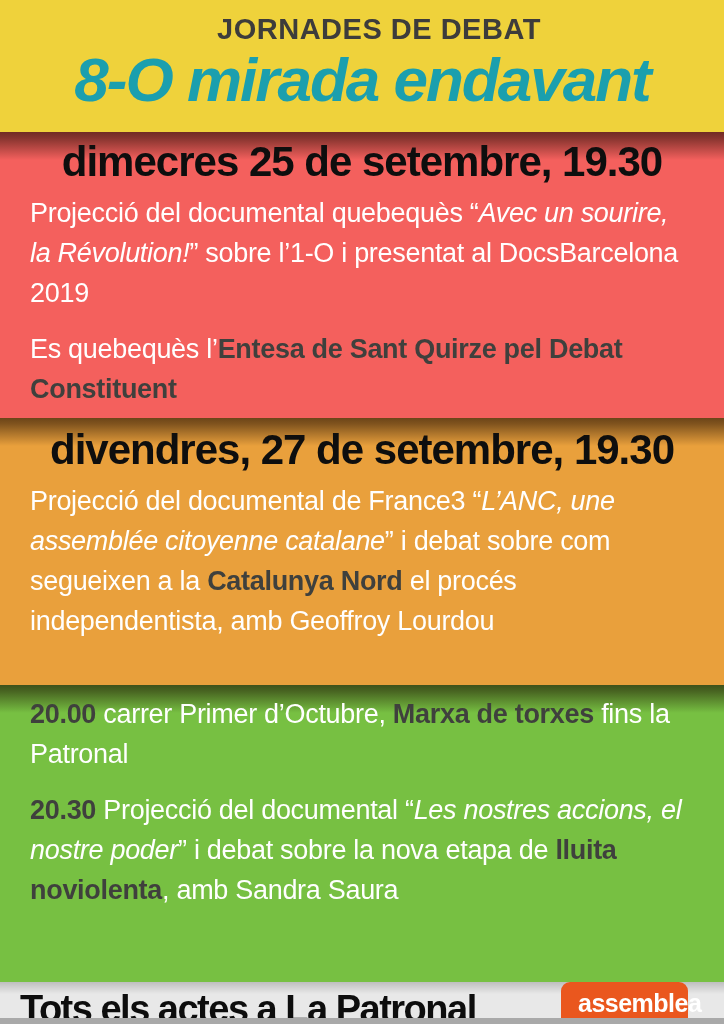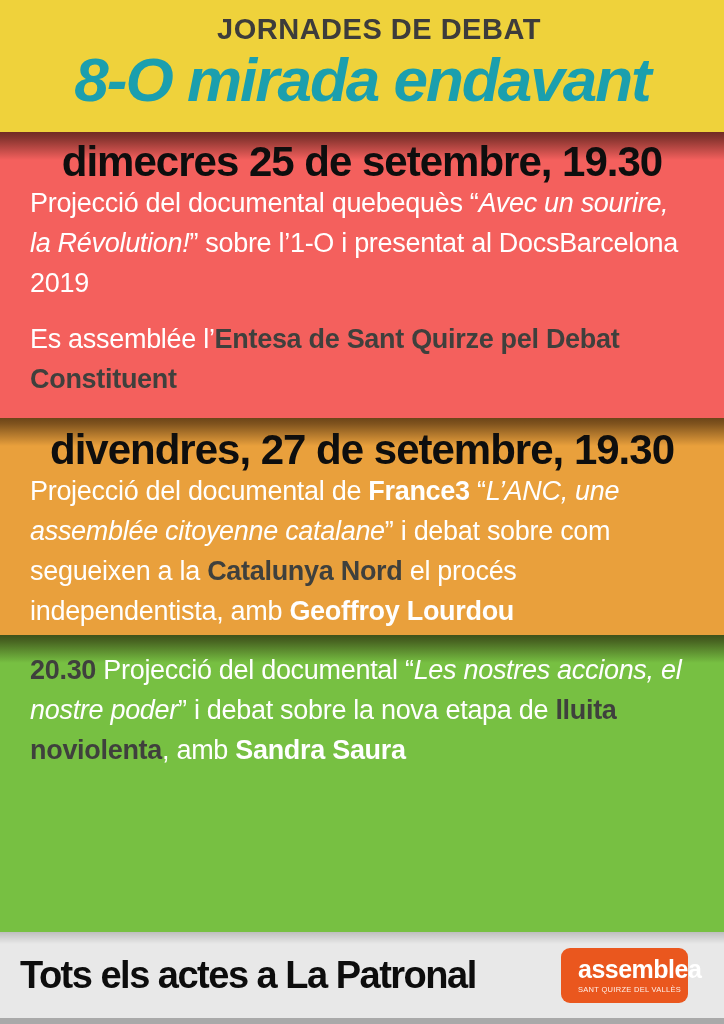--- a/index.html
+++ b/index.html
@@ -43,46 +43,46 @@
     position: relative;
     flex: none;
     padding: 0 30px;
     
     background-image: linear-gradient(to bottom,
       rgba(25,8,0,0.60) 0px,
       rgba(25,8,0,0.50) 6px,
       rgba(25,8,0,0.0) 28px);
   }
   .sec-red   { height: 286px; }
-  .sec-orange{ height: 217px; }
+  .sec-orange{ height: 267px; }
   .sec-green { height: 297px; }
 
   .section-title {
     font-size: 42px;
     font-weight: bold;
     color: #0e0e0e;
     text-align: center;
     letter-spacing: -1px;
     padding-top: 10px;
     line-height: 1.05;
     white-space: nowrap;
   }
   .sec-red .section-title { padding-top: 8px; }
 
   .para {
     font-size: 27px;
     line-height: 1.48;
     letter-spacing: -0.3px;
-    margin-top: 0;
+    margin-top: 10px;
   }
   .para.second { margin-top: 16px; }
 
   .seg-w  { color: #ffffff; }
   .seg-wi { color: #ffffff; font-style: italic; }
-  .seg-wb { color: #ffffff; font-weight: bold; }
+  .seg-wb { color: #ffffff; font-weight: normal; }
   .seg-db { font-weight: bold; }
 
   
   .footer {
     flex: 1;
     display: flex;
     align-items: center;
     justify-content: space-between;
     padding: 0 36px 6px 20px;
     background-image: linear-gradient(to bottom,
@@ -132,29 +132,30 @@
 <div class="poster">
 
   <div class="header" style="background: rgb(239, 210, 59);">
     <div class="kicker" style="color: rgb(61, 60, 59);">JORNADES DE DEBAT</div>
     <div class="main-title" style="color: rgb(27, 159, 174);">8-O mirada endavant</div>
   </div>
 
   <div class="section sec-red" style="background-color: rgb(244, 96, 93);">
     <div class="section-title">dimecres 25 de setembre, 19.30</div>
     <div class="para"><span class="seg-w">Projecció del documental quebequès “</span><span class="seg-wi">Avec un sourire, la Révolution!</span><span class="seg-w">” sobre l’1-O i presentat al DocsBarcelona 2019</span></div>
-    <div class="para second"><span class="seg-w">Es assemblée l’</span><span class="seg-db" style="color: rgb(63, 64, 61);">Entesa de Sant Quirze pel Debat Constituent</span></div>
+    <div class="para second"><span class="seg-w">Es quebequès l’</span><span class="seg-db" style="color: rgb(63, 64, 61);">Entesa de Sant Quirze pel Debat Constituent</span></div>
   </div>
 
   <div class="section sec-orange" style="background-color: rgb(233, 160, 60);">
     <div class="section-title">divendres, 27 de setembre, 19.30</div>
     <div class="para"><span class="seg-w">Projecció del documental de </span><span class="seg-wb">France3</span><span class="seg-w"> “</span><span class="seg-wi">L’ANC, une assemblée citoyenne catalane</span><span class="seg-w">” i debat sobre com segueixen a la </span><span class="seg-db" style="color: rgb(63, 64, 61);">Catalunya Nord</span><span class="seg-w"> el procés independentista, amb </span><span class="seg-wb">Geoffroy Lourdou</span></div>
   </div>
 
   <div class="section sec-green" style="background-color: rgb(119, 192, 66);">
+    <div class="para"><span class="seg-db" style="color: rgb(63, 64, 61);">20.00</span><span class="seg-w"> carrer Primer d’Octubre, </span><span class="seg-db" style="color: rgb(63, 64, 61);">Marxa de torxes</span><span class="seg-w"> fins la Patronal</span></div>
     <div class="para second"><span class="seg-db" style="color: rgb(63, 64, 61);">20.30</span><span class="seg-w"> Projecció del documental “</span><span class="seg-wi">Les nostres accions, el nostre poder</span><span class="seg-w">” i debat sobre la nova etapa de </span><span class="seg-db" style="color: rgb(63, 64, 61);">lluita noviolenta</span><span class="seg-w">, amb </span><span class="seg-wb">Sandra Saura</span></div>
   </div>
 
   <div class="footer" style="background-color: rgb(232, 232, 232);">
     <div class="footer-text" style="color: rgb(13, 13, 13);">Tots els actes a La Patronal</div>
     <div class="logo-box" style="background: rgb(234, 87, 30);">
       <div class="logo-title">assemblea</div>
       <div class="logo-subtitle">SANT QUIRZE DEL VALLÈS</div>
     </div>
   </div>

